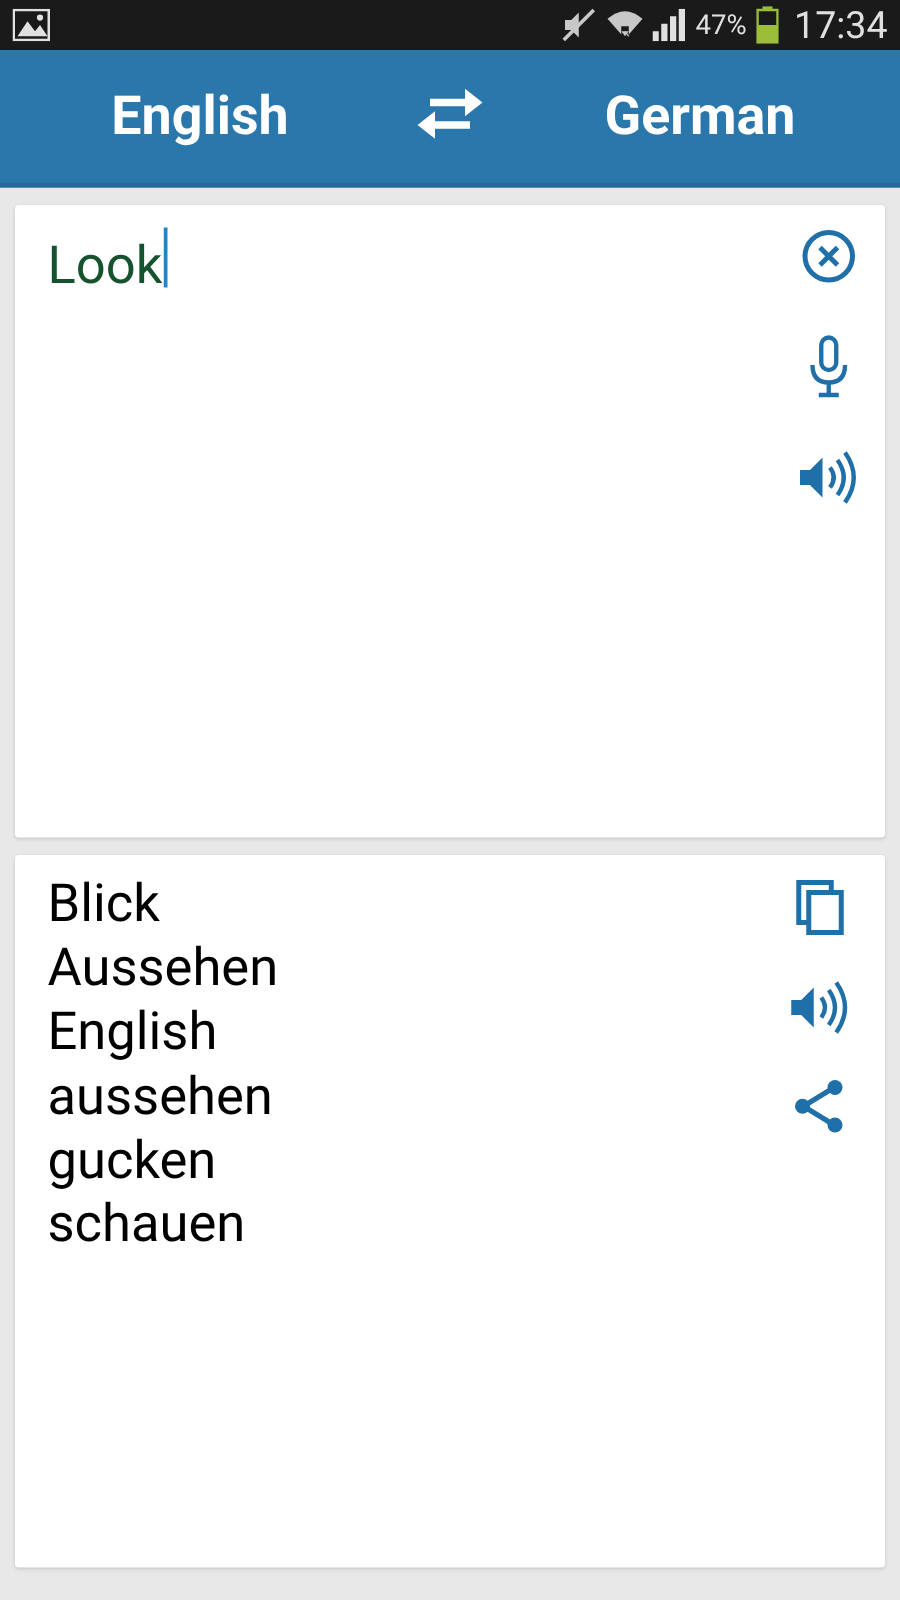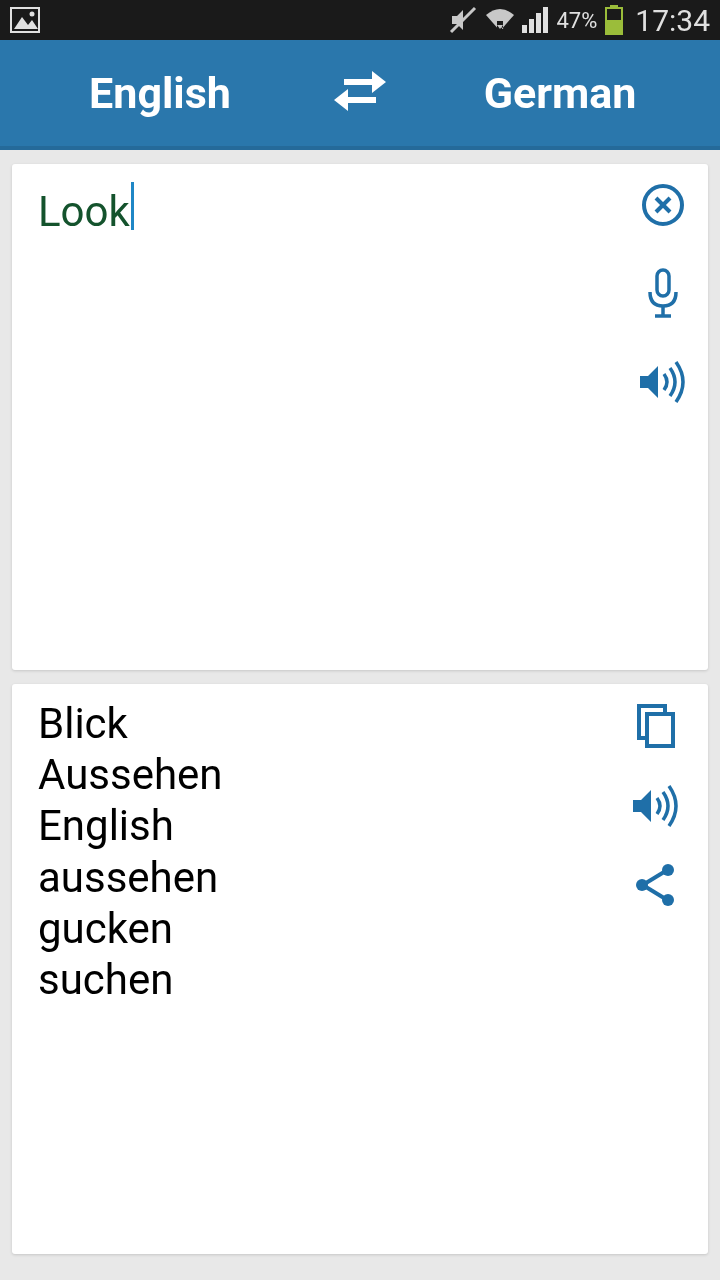--- a/index.html
+++ b/index.html
@@ -189,21 +189,21 @@
   </div>
 </div>
 
 <div class="card output-card">
   <div class="output-list">
     <div>Blick</div>
     <div>Aussehen</div>
     <div>English</div>
     <div>aussehen</div>
     <div>gucken</div>
-    <div>suchen</div>
+    <div>schauen</div>
   </div>
   <div class="output-actions">
     <span class="icn">
       <svg width="42" height="46" viewBox="0 0 42 46">
           <rect x="4" y="2" width="26" height="32" fill="none" stroke="#1f6fa8" stroke-width="4"></rect>
           <rect x="12" y="10" width="26" height="32" fill="#fff" stroke="#1f6fa8" stroke-width="4"></rect>
         </svg>
     </span>
     <span class="icn">
       <svg width="50" height="44" viewBox="0 0 50 44">

